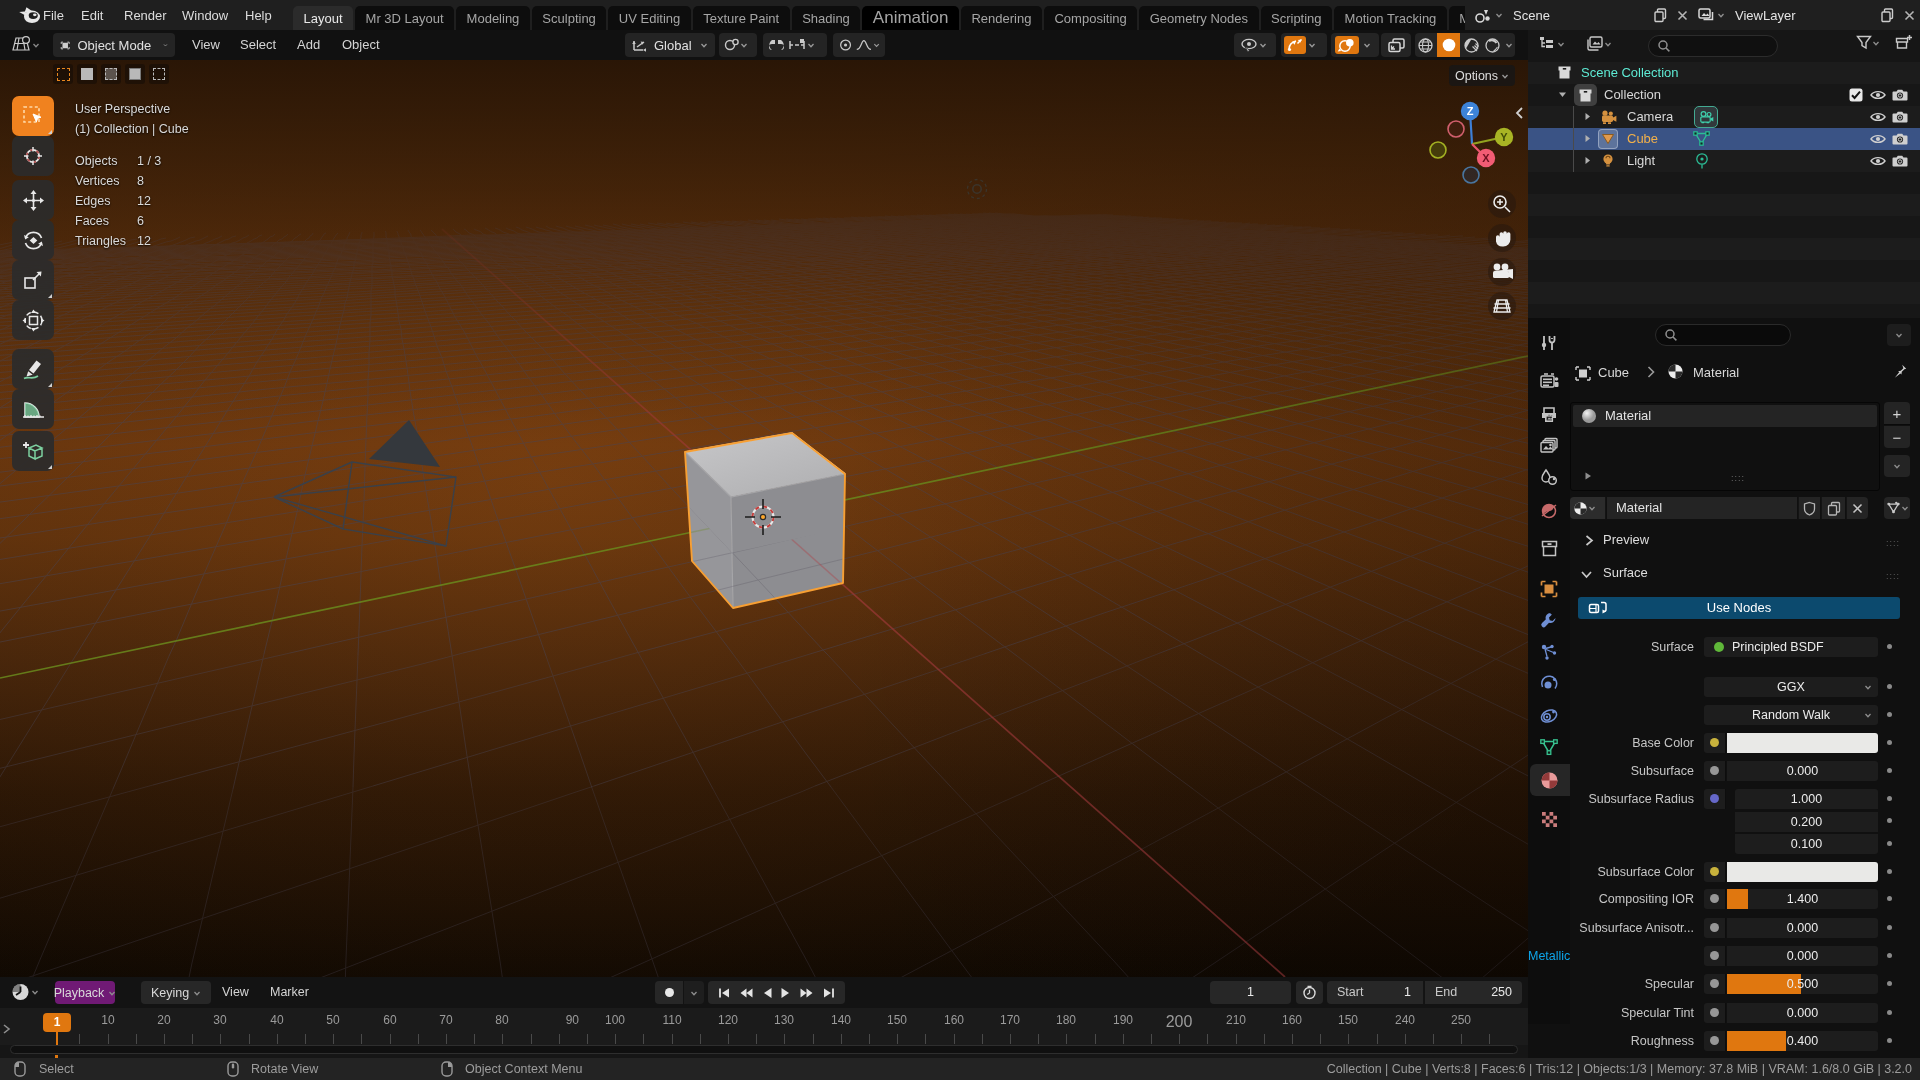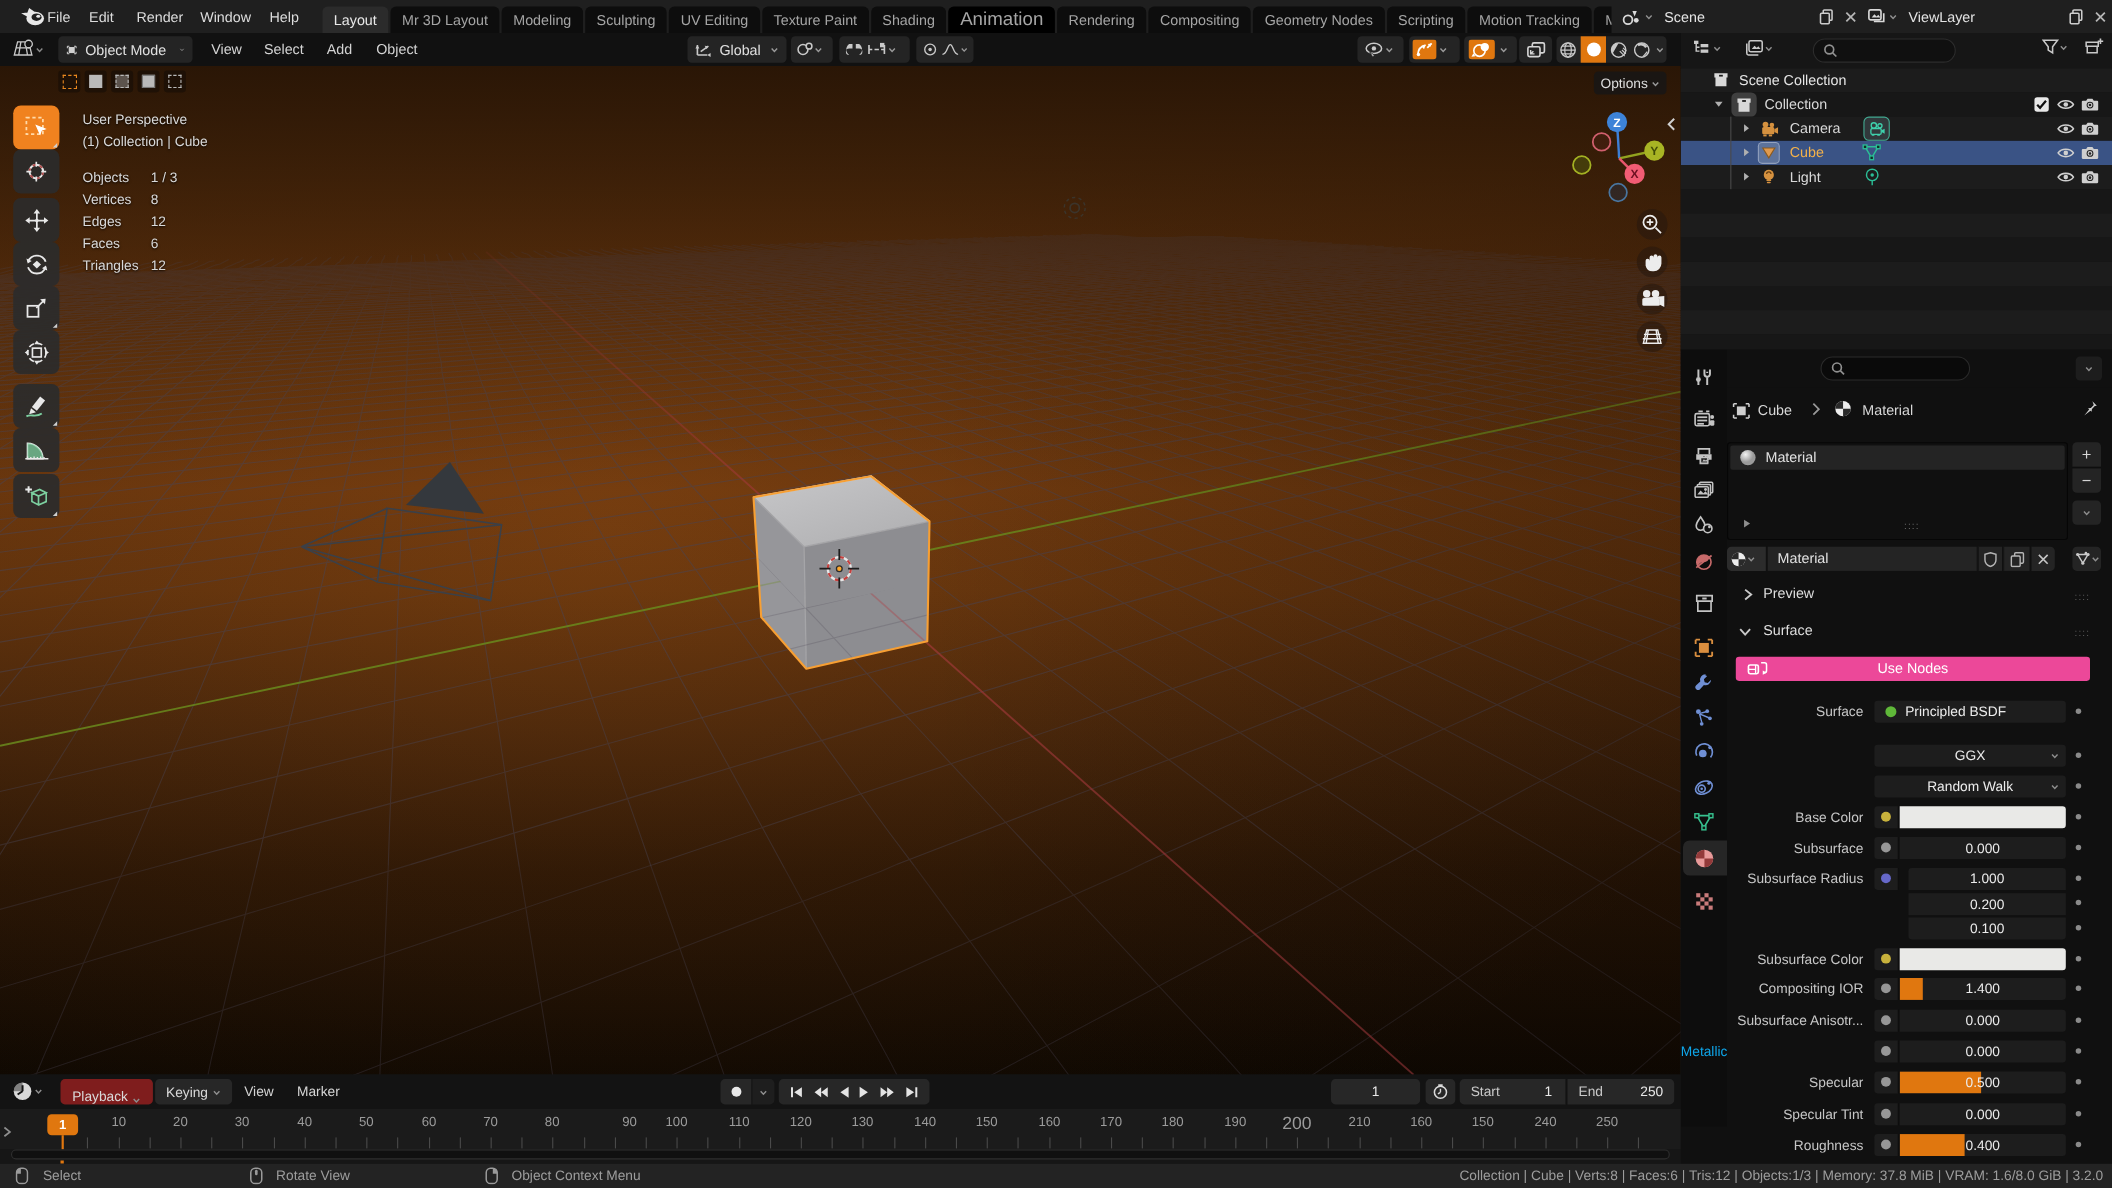--- a/index.html
+++ b/index.html
@@ -706,21 +706,21 @@
     <div class="a" style="left:0;top:274px;width:392px;height:14px;background:#171717"></div>
     <div class="a" style="left:0;top:98px;width:392px;height:22px;background:#3a5385"></div>
     <div class="a" style="left:45px;top:76px;width:1px;height:66px;background:#4a4a4a"></div>
     <div class="a" style="left:0;top:32px;width:392px;height:22px">
       <div class="a" style="left:28px;top:3px">
         <svg width="17" height="15" viewBox="0 0 17 15">
           <path d="M2.5 1.5 h12 v4 h-12z M3.5 5.5 h10 v8 h-10z" fill="#d8d8d8"></path>
           <rect x="6.8" y="3" width="3.4" height="1.6" fill="#1a1a1a"></rect>
         </svg>
       </div>
-      <div class="a" style="left:53px;top:3px;color:#e5e5e5;font-size:13px;white-space:nowrap">Scene Collection</div>
+      <div class="a" style="left:53px;top:3px;color:#5eead4;font-size:13px;white-space:nowrap">Scene Collection</div>
     </div>
     <div class="a" style="left:0;top:54px;width:392px;height:22px">
       <div class="a" style="left:30px;top:6px">
         <svg width="9" height="9" viewBox="0 0 9 9">
           <path d="M1 2.5 L4.5 7 L8 2.5z" fill="#b0b0b0"></path>
         </svg>
       </div>
       <div class="a" style="left:46px;top:0;width:23px;height:22px;background:#3f3f3f;border-radius:5px;display:flex;align-items:center;justify-content:center">
         <svg width="17" height="15" viewBox="0 0 17 15">
           <path d="M2.5 1.5 h12 v4 h-12z M3.5 5.5 h10 v8 h-10z" fill="#d8d8d8"></path>
@@ -1160,21 +1160,21 @@
     </div>
 <div class="a" style="left:75px;top:214px;color:#dedede;font-size:13px">Preview</div>
 <div class="a" style="left:358px;top:214px"><span style="color:#5f5f5f;font-size:9px;letter-spacing:1px">::::</span></div>
 <div class="a" style="left:52px;top:251px">
       <svg width="13" height="12" viewBox="0 0 13 12">
         <path d="M2 3 L6.5 8 L11 3" stroke="#c9c9c9" stroke-width="1.7" fill="none"></path>
       </svg>
     </div>
 <div class="a" style="left:75px;top:247px;color:#dedede;font-size:13px">Surface</div>
 <div class="a" style="left:358px;top:247px"><span style="color:#5f5f5f;font-size:9px;letter-spacing:1px">::::</span></div>
-<div class="a" style="left:50px;top:279px;width:322px;height:22px;background:#ec4899;border-radius:3px">
+<div class="a" style="left:50px;top:279px;width:322px;height:22px;background:#0c4a6e;border-radius:3px">
 <div class="a" style="left:10px;top:3px">
         <svg width="19" height="16" viewBox="0 0 19 16">
           <rect x="1.5" y="4.5" width="9" height="8" rx="1.5" fill="none" stroke="#fff" stroke-width="1.5"></rect>
           <path d="M8 4.5 v8 M1.5 8.5 h6.5" stroke="#fff" stroke-width="1.2"></path>
           <path d="M13 2.5 h3 a2 2 0 0 1 2 2 v5 a2 2 0 0 1 -2 2" fill="none" stroke="#fff" stroke-width="1.5"></path>
           <path d="M14.5 13.5 l3.5-2 -3.5-2z" fill="#fff"></path>
         </svg>
       </div>
 <div class="a" style="left:0;top:3px;width:322px;text-align:center;color:#fff;font-size:13px">Use Nodes</div>
 </div>
@@ -1297,21 +1297,21 @@
 <div class="a" style="left:10px;top:4px;display:flex;align-items:center;height:22px">
 <svg width="21" height="20" viewBox="0 0 21 20">
           <circle cx="10.5" cy="10" r="8" fill="#d9d9d9"></circle>
           <path d="M10.5 10 L10.5 4.5 M10.5 10 L6 13" stroke="#131313" stroke-width="1.8"></path>
           <path d="M10.5 2 A8 8 0 0 0 2.5 10 L10.5 10z" fill="#131313" opacity="0.45"></path>
         </svg>
         <svg class="chev" viewBox="0 0 8 8">
           <path d="M1.5 3 L4 5.7 L6.5 3" stroke="#8e8e8e" stroke-width="1.3" fill="none"></path>
         </svg>
       </div>
-<div class="a" style="left:55px;top:4px;width:84px;height:23px;background:#7f1d1d;border-radius:4px;display:flex;align-items:flex-end;justify-content:center">
+<div class="a" style="left:55px;top:4px;width:60px;height:23px;background:#701a75;border-radius:4px;display:flex;align-items:center;justify-content:center">
         <span style="color:#d9d9d9;font-size:12.5px">Playback</span>
         <span style="margin-left:4px">
           <svg class="chev" viewBox="0 0 8 8">
             <path d="M1.5 3 L4 5.7 L6.5 3" stroke="#8e8e8e" stroke-width="1.3" fill="none"></path>
           </svg>
         </span>
       </div>
 <div class="a" style="left:141px;top:4px;width:70px;height:23px;background:#272727;border-radius:4px;display:flex;align-items:center;justify-content:center">
         <span style="color:#d9d9d9;font-size:12.5px">Keying</span>
         <span style="margin-left:4px">

